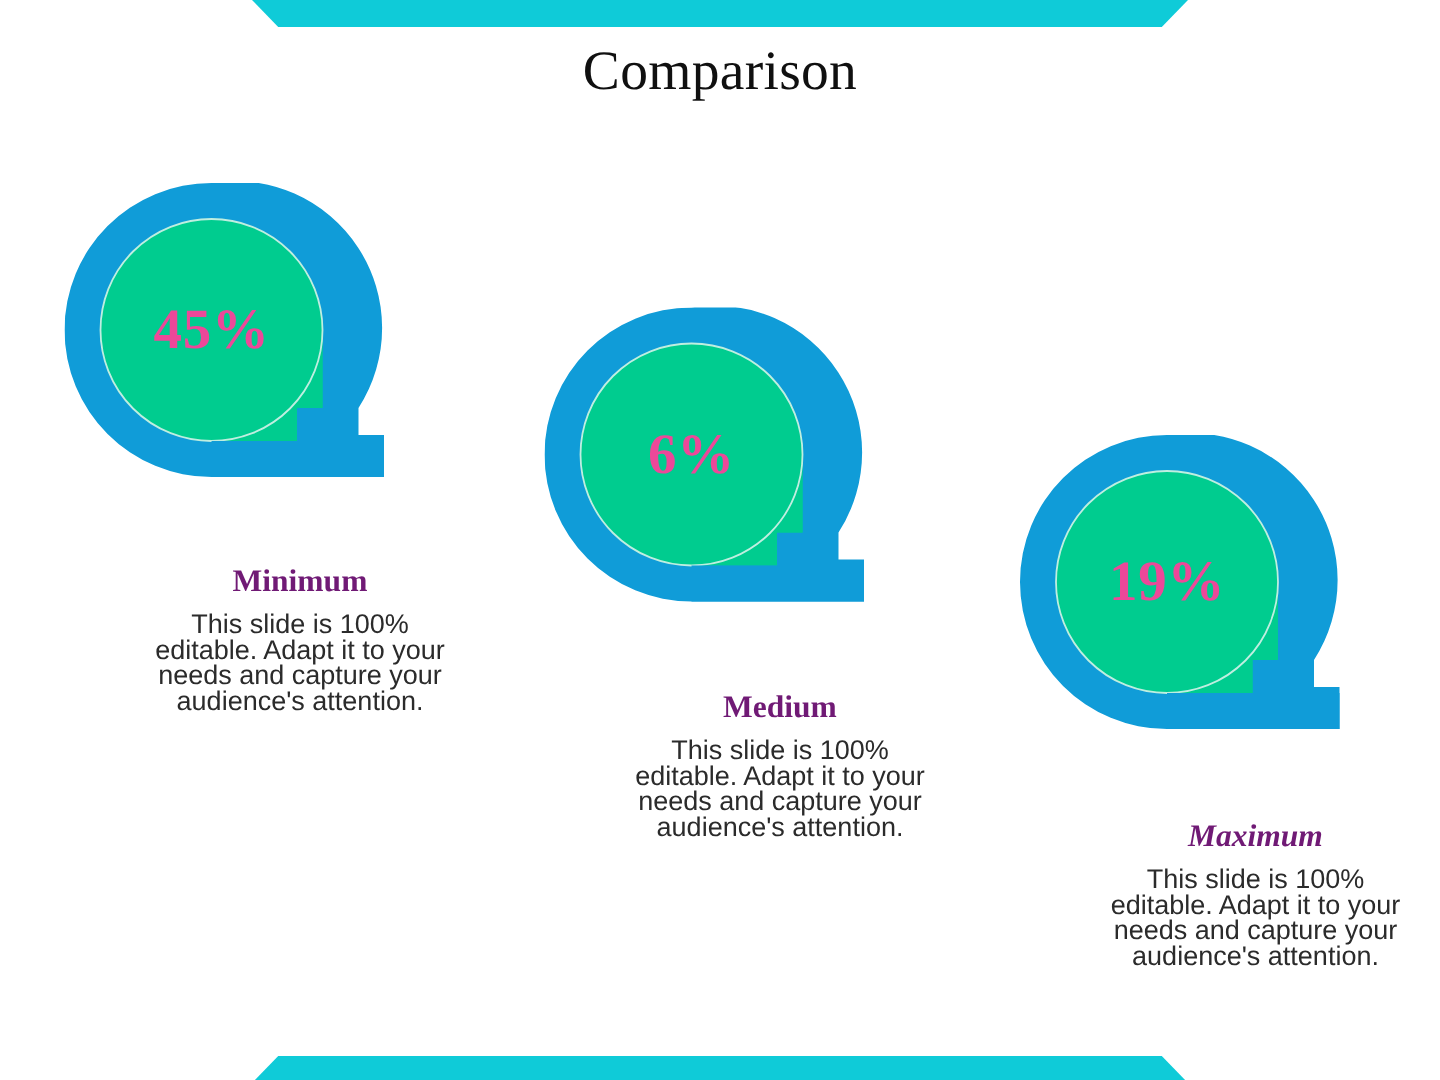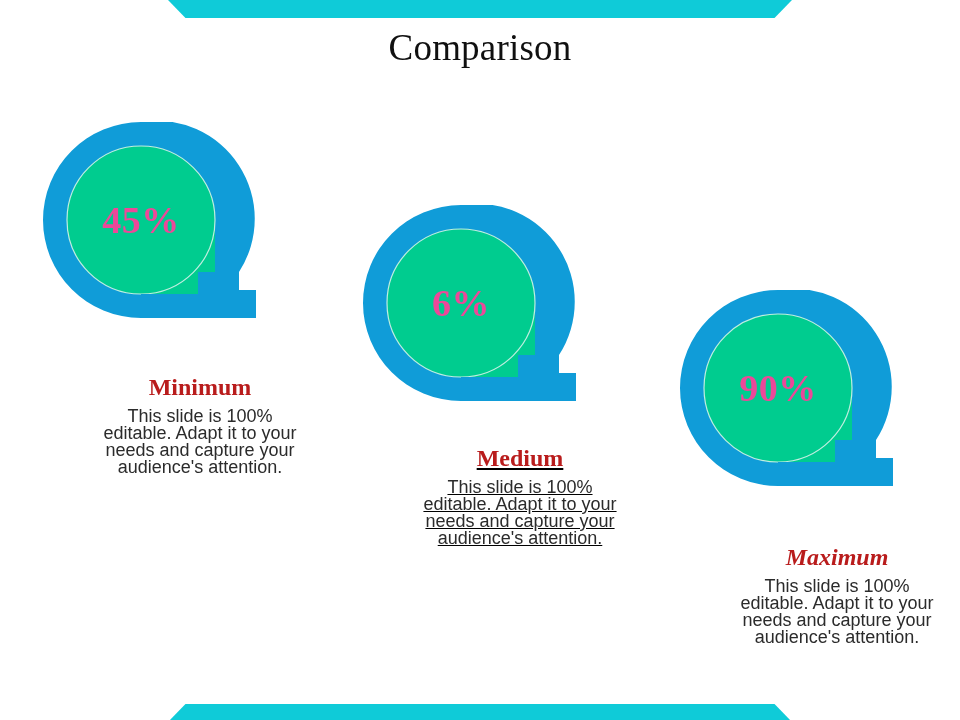--- a/index.html
+++ b/index.html
@@ -88,43 +88,43 @@
     pointer-events: none;
   }
 
   .q-text {
     position: absolute;
     width: 238px;
     text-align: center;
   }
   .q-heading {
     font-family: "Liberation Serif", serif;
-    font-size: 24px;
+    font-size: 21px;
     font-weight: 700;
-    color: #b91c1c;
+    color: #701a75;
     margin: 0 0 9px 0;
     line-height: 24px;
   }
   .q-body {
     font-family: "Liberation Sans", sans-serif;
     font-size: 18px;
     font-weight: 400;
     color: #2b2b2b;
     line-height: 17px;
     margin: 0;
     padding: 0 14px;
   }
 
   
   #item-0 { left: 43px;  top: 122px; }
   #item-1 { left: 363px; top: 205px; }
   #item-2 { left: 680px; top: 290px; }
 
   #text-0 { left: 81px;  top: 375px; }
-  #text-1 { left: 401px; top: 446px; text-decoration: underline; }
+  #text-1 { left: 401px; top: 459px; }
   #text-2 { left: 718px; top: 545px; }
 
   
   #text-0 .q-heading { text-align: center; }
   #text-1 .q-heading { text-align: center; }
   #text-2 .q-heading { text-align: center; font-style: italic; }
 </style>
 </head>
 <body>
 
@@ -198,21 +198,21 @@
       <circle cx="98" cy="98" r="74" fill="#00CC8F"></circle>
       <path d="M 98 172
                A 74 74 0 1 1 172 98
                L 172 150
                L 155 150
                L 155 172 Z" fill="#00CC8F"></path>
       <path d="M 172 98 A 74 74 0 0 1 98 172 L 98 172 L 155 172 L 155 150 L 172 150 Z" fill="#00CC8F"></path>
       <circle cx="98" cy="98" r="74" fill="none" stroke="#bfeee0" stroke-width="1.2"></circle>
       <rect x="98" y="172" width="115" height="24" fill="#109CD8"></rect>
     </svg>
-    <div class="q-value">90%</div>
+    <div class="q-value">19%</div>
   </div>
   <div class="q-text" id="text-2">
     <div class="q-heading">Maximum</div>
     <div class="q-body">This slide is 100% editable. Adapt it to your needs and capture your audience's attention.</div>
   </div>
 
   <div class="banner banner-bottom"></div>
 
 </div>
 

